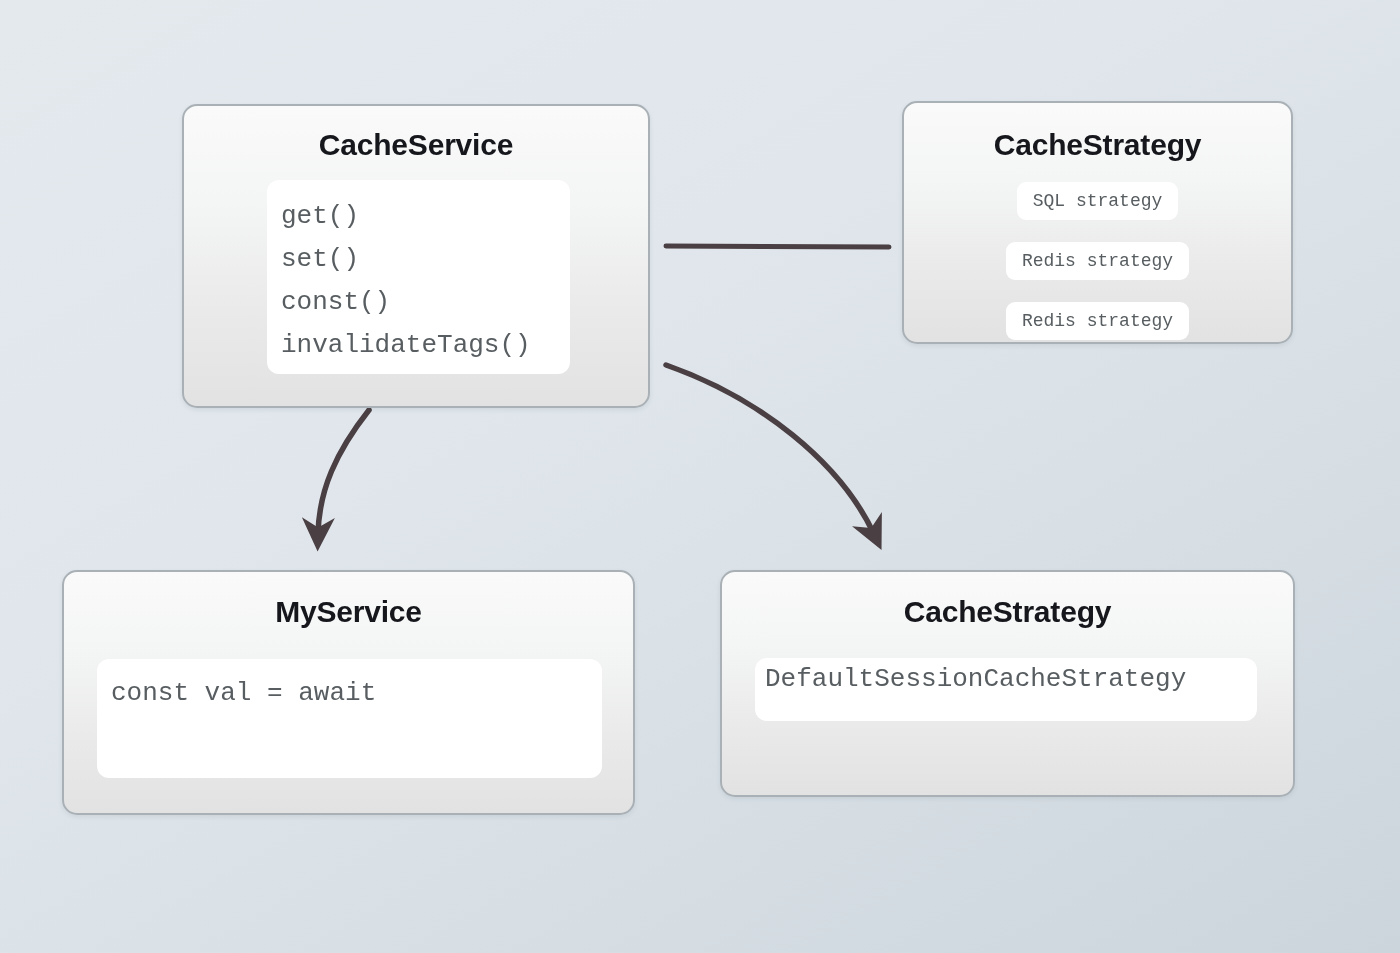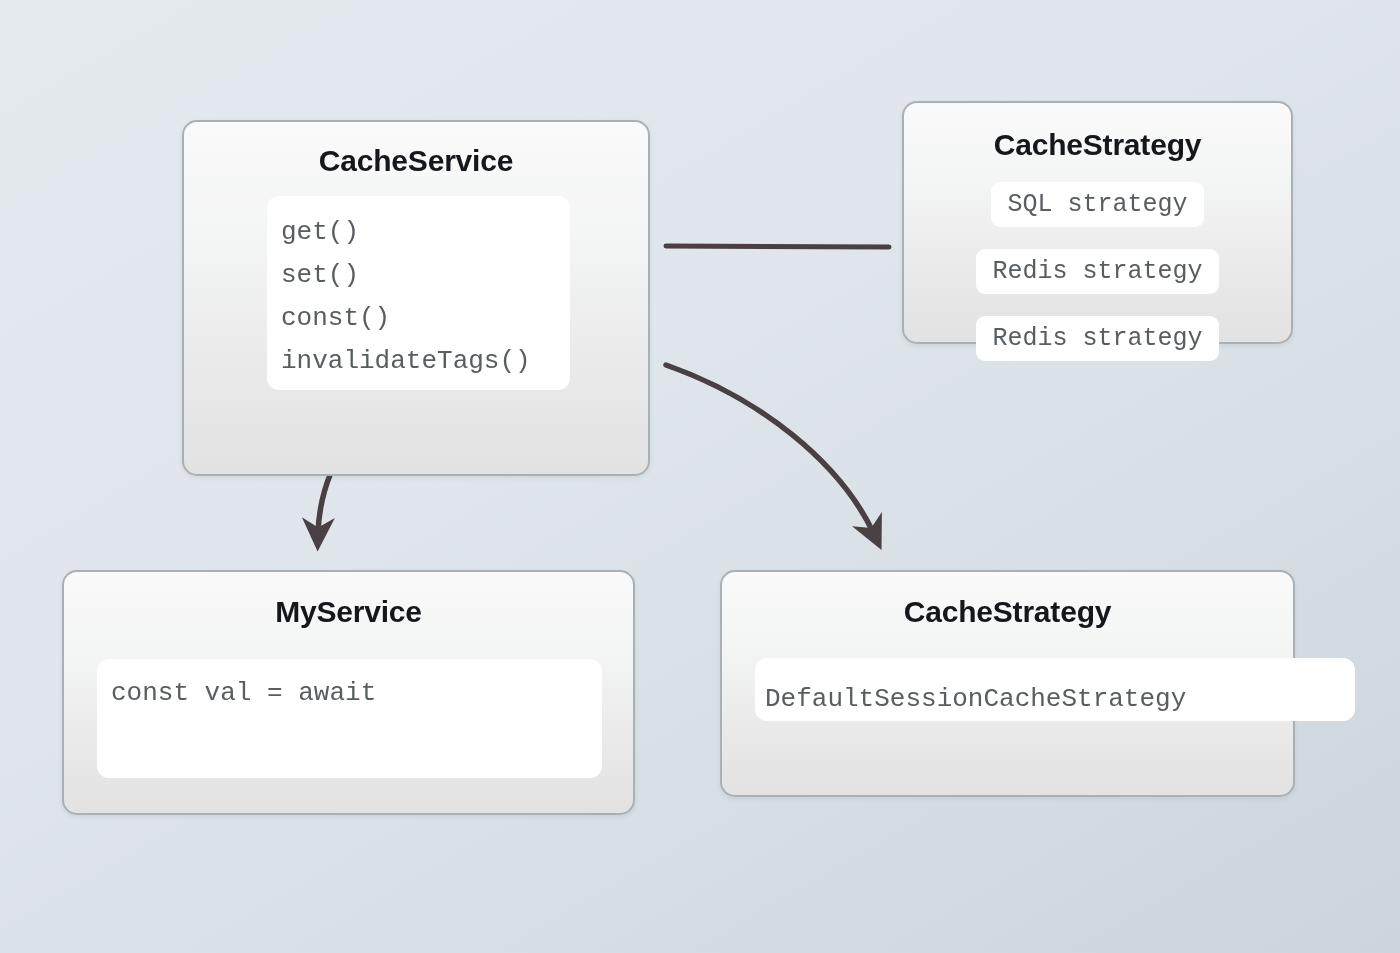--- a/index.html
+++ b/index.html
@@ -77,34 +77,34 @@
   .pill-list {
     display: flex;
     flex-direction: column;
     align-items: center;
   }
 
   .pill {
     background: #ffffff;
     border-radius: 9px;
     font-family: "Liberation Mono", monospace;
-    font-size: 25px;
+    font-size: 18px;
     line-height: 1;
     color: #575d60;
     padding: 10px 16px;
     white-space: pre;
     text-align: left;
   }
 
   
   #node-cache-service {
     left: 182px;
-    top: 120px;
+    top: 104px;
     width: 468px;
-    height: 356px;
+    height: 304px;
   }
   #node-cache-service .node-title { margin-top: 21px; }
   #node-cache-service .panel {
     position: absolute;
     left: 83px;
     top: 74px;
     width: 303px;
     height: 194px;
     padding: 15px 12px 0 14px;
   }
@@ -144,24 +144,24 @@
     left: 720px;
     top: 570px;
     width: 575px;
     height: 227px;
   }
   #node-session-cache .node-title { margin-top: 22px; }
   #node-session-cache .panel {
     position: absolute;
     left: 33px;
     top: 86px;
-    width: 600px;
+    width: 502px;
     height: 63px;
     display: flex;
-    align-items: flex-end;
+    align-items: flex-start;
     padding-left: 10px;
   }
   #node-session-cache .panel .code-line { font-size: 26px; }
 </style>
 </head>
 <body>
 
 <div id="canvas">
 
   <svg id="edges" viewBox="0 0 1400 953" width="1400" height="953" xmlns="http://www.w3.org/2000/svg">

